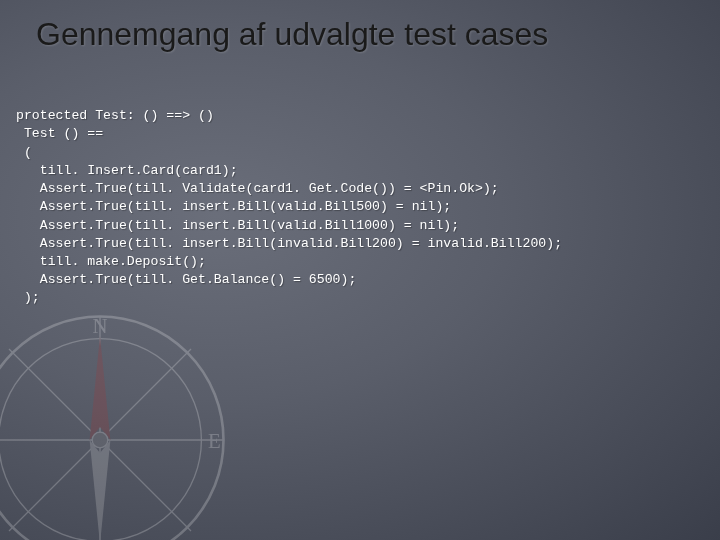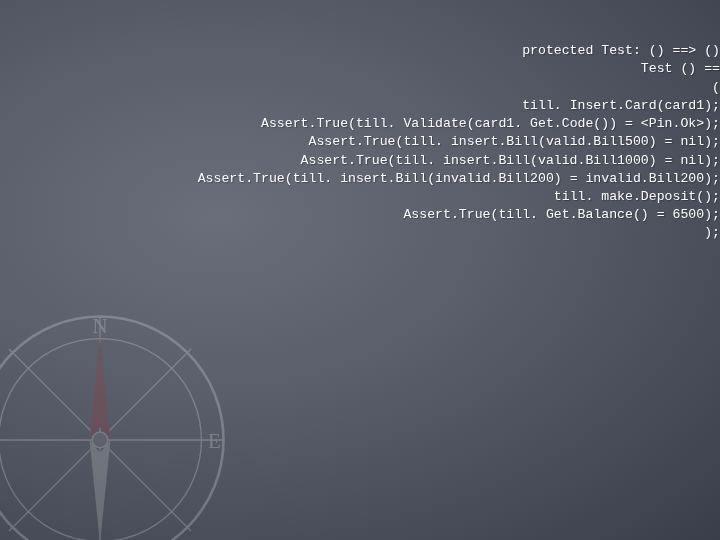--- a/index.html
+++ b/index.html
@@ -28,37 +28,37 @@
     text-shadow: 1px 1px 2px rgba(255,255,255,0.15);
   }
   .code {
     font-family: "Courier New", Courier, monospace;
     font-size: 13.2px;
     line-height: 1.38;
     white-space: pre;
     color: #ffffff;
     padding: 24px 0 0 16px;
     text-shadow: 1px 1px 1px rgba(0,0,0,0.3);
-    text-align: right;
   }
   .compass {
     position: absolute;
     left: -30px;
     bottom: -30px;
     width: 260px;
     height: 260px;
     opacity: 0.22;
     pointer-events: none;
   }
   .compass svg { width: 100%; height: 100%; }
 </style>
 </head>
 <body>
 
 <div class="slide">
+  <div class="title">Gennemgang af udvalgte test cases</div>
 
   <div class="code">
 <span>protected Test: () ==&gt; ()</span>
 <span> Test () ==</span>
 <span> (</span>
 <span>   till. Insert.Card(card1);</span>
 <span>   Assert.True(till. Validate(card1. Get.Code()) = &lt;Pin.Ok&gt;);</span>
 <span>   Assert.True(till. insert.Bill(valid.Bill500) = nil);</span>
 <span>   Assert.True(till. insert.Bill(valid.Bill1000) = nil);</span>
 <span>   Assert.True(till. insert.Bill(invalid.Bill200) = invalid.Bill200);</span>

